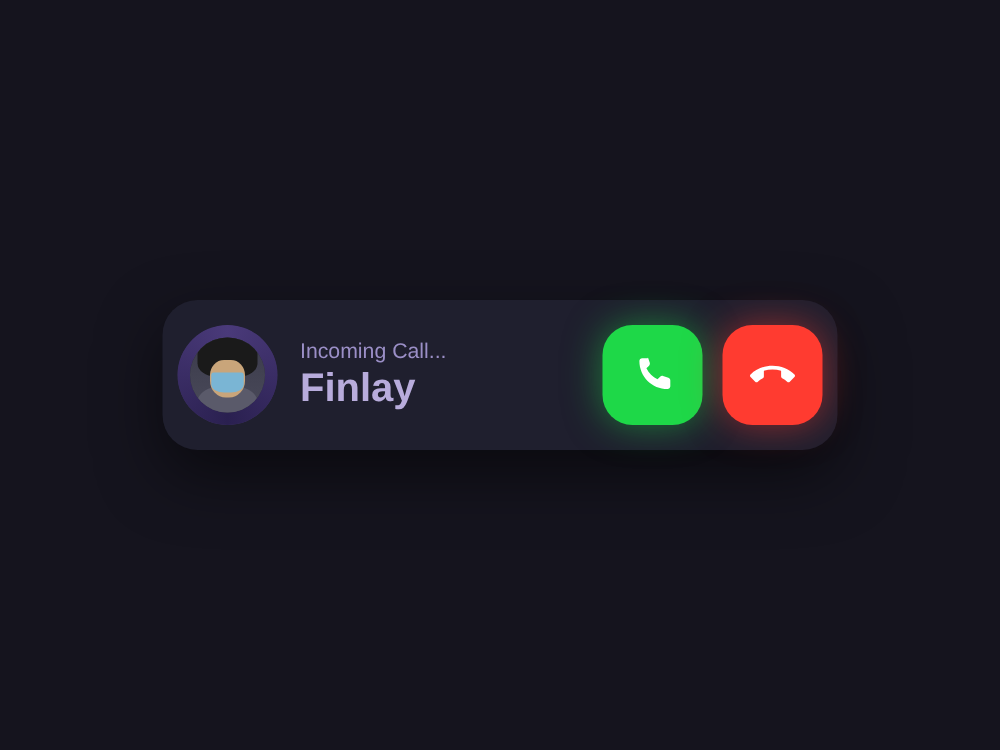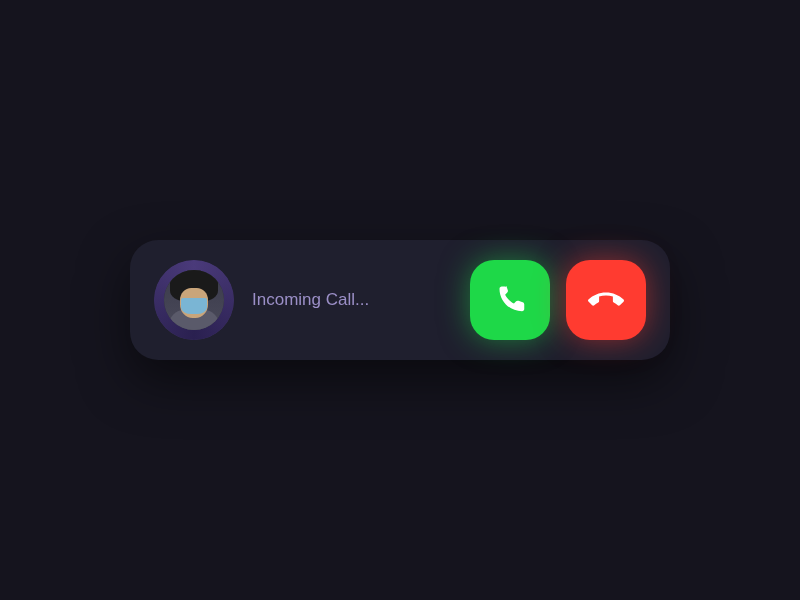--- a/index.html
+++ b/index.html
@@ -13,21 +13,21 @@
       background: #15141e;
       display: flex;
       align-items: center;
       justify-content: center;
       font-family: -apple-system, BlinkMacSystemFont, 'Segoe UI', sans-serif;
       overflow: hidden;
     }
     .call-card {
       background: #1f1f2e;
       border-radius: 28px;
-      padding: 20px 24px;
+      padding: 20px 12px;
       display: flex;
       align-items: center;
       gap: 18px;
       box-shadow: 0 20px 50px rgba(0,0,0,0.5);
       width: 540px;
     }
     .avatar {
       width: 80px;
       height: 80px;
       border-radius: 50%;
@@ -147,20 +147,21 @@
       <div class="avatar-person">
         <div class="avatar-body"></div>
         <div class="avatar-hair"></div>
         <div class="avatar-face"></div>
         <div class="avatar-mask"></div>
       </div>
     </div>
   </div>
   <div class="call-info">
     <div class="call-status">Incoming Call...</div>
+    <div class="caller-name">Finlay</div>
   </div>
   <div class="call-actions">
     <button class="action-btn accept-btn">
       <svg class="phone-icon" viewBox="0 0 24 24" fill="none">
         <path d="M6.5 3C5.67 3 5 3.67 5 4.5c0 8.28 6.72 15 15 15 .83 0 1.5-.67 1.5-1.5v-3.09c0-.64-.41-1.21-1.02-1.41l-2.87-.96c-.54-.18-1.14-.03-1.54.37l-1.42 1.42c-2.54-1.27-4.62-3.35-5.89-5.89l1.42-1.42c.4-.4.55-1 .37-1.54l-.96-2.87C9.3 3.41 8.73 3 8.09 3H6.5z" fill="white"></path>
       </svg>
     </button>
     <button class="action-btn decline-btn">
       <svg class="phone-icon" viewBox="0 0 24 24" fill="none">
         <path d="M12 9c-1.6 0-3.15.25-4.6.72v3.1c0 .39-.23.74-.56.9-.98.49-1.87 1.12-2.66 1.85-.18.18-.43.28-.7.28-.28 0-.53-.11-.71-.29L.29 13.08c-.18-.17-.29-.42-.29-.7 0-.28.11-.53.29-.71C3.34 8.78 7.46 7 12 7s8.66 1.78 11.71 4.67c.18.18.29.43.29.71 0 .28-.11.53-.29.71l-2.48 2.48c-.18.18-.43.29-.71.29-.27 0-.52-.11-.7-.28-.79-.74-1.69-1.36-2.67-1.85-.33-.16-.56-.5-.56-.9v-3.1C15.15 9.25 13.6 9 12 9z" fill="white"></path>

